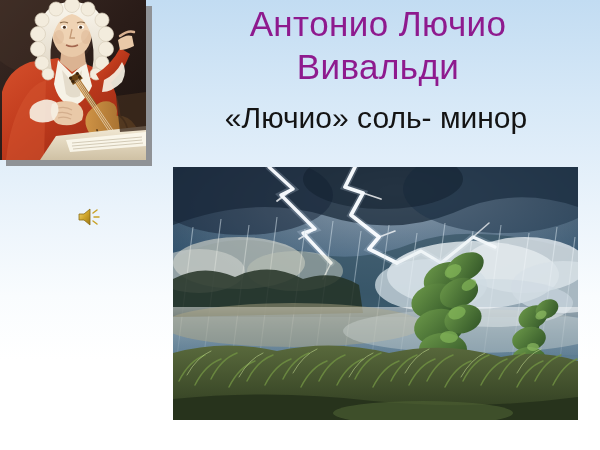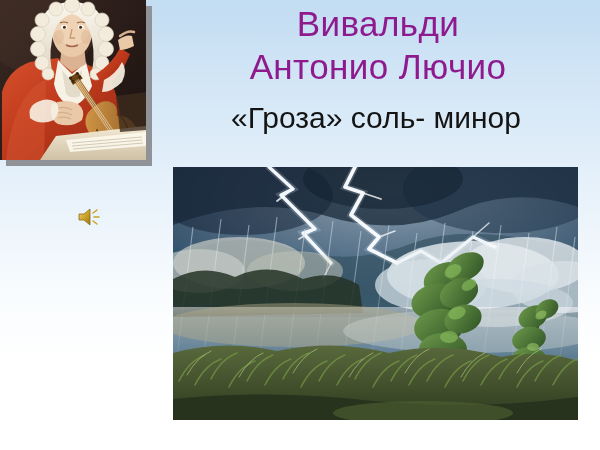--- a/index.html
+++ b/index.html
@@ -217,25 +217,25 @@
           <line x1="72" y1="146" x2="142" y2="140"></line>
           <line x1="73" y1="149" x2="143" y2="143"></line>
         </g>
 
         <path d="M116 96 L146 92 L146 130 L120 132 Z" fill="#3d2a1d" opacity="0.8"></path>
       </svg>
     </div>
   </div>
 
   <div id="title-block">
+    <div class="title-line">Антонио Лючио</div>
     <div class="title-line">Вивальди</div>
-    <div class="title-line">Антонио Лючио</div>
   </div>
 
-  <div id="subtitle">«Гроза» соль- минор</div>
+  <div id="subtitle">«Лючио» соль- минор</div>
 
   <div id="sound-object" title="Звук">
     <svg width="26" height="24" viewBox="0 0 26 24" xmlns="http://www.w3.org/2000/svg">
       <defs>
         <linearGradient id="spg" x1="0" y1="0" x2="1" y2="1">
           <stop offset="0" stop-color="#f0d87a"></stop>
           <stop offset="0.5" stop-color="#cfa52b"></stop>
           <stop offset="1" stop-color="#9b7716"></stop>
         </linearGradient>
       </defs>

